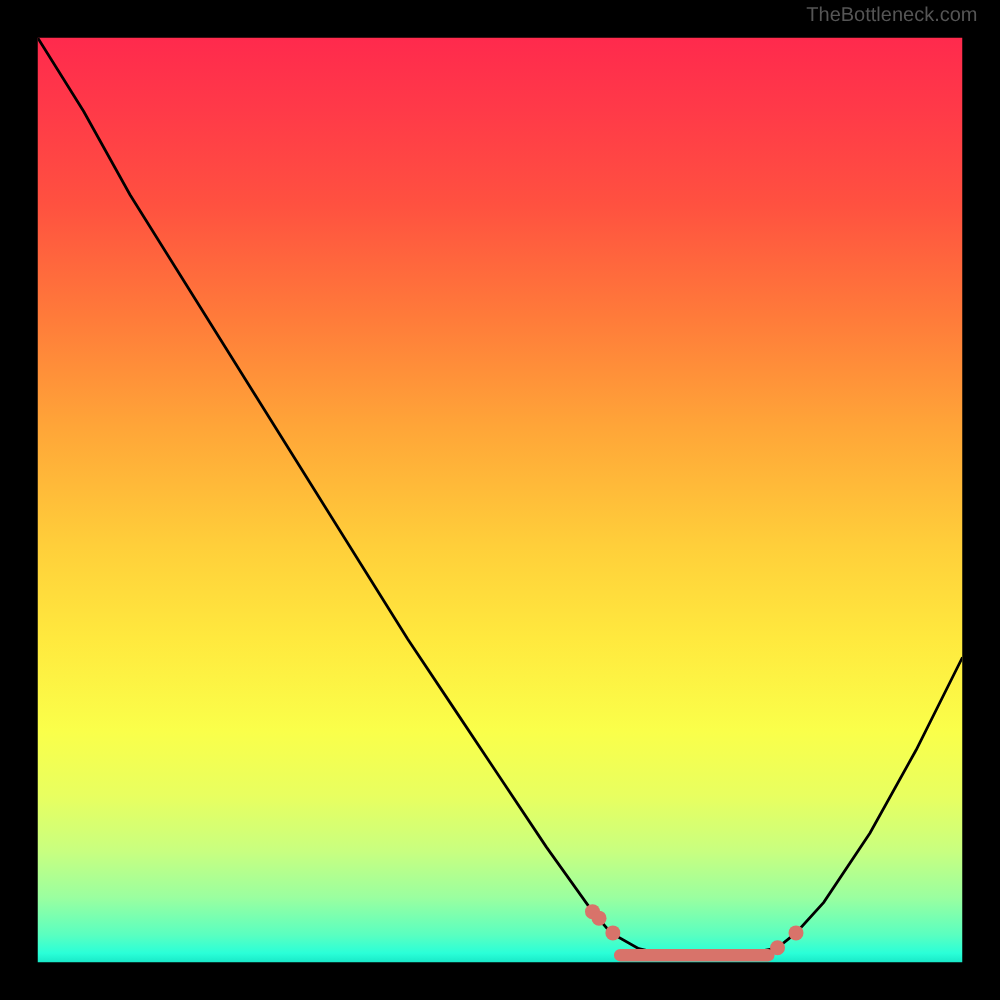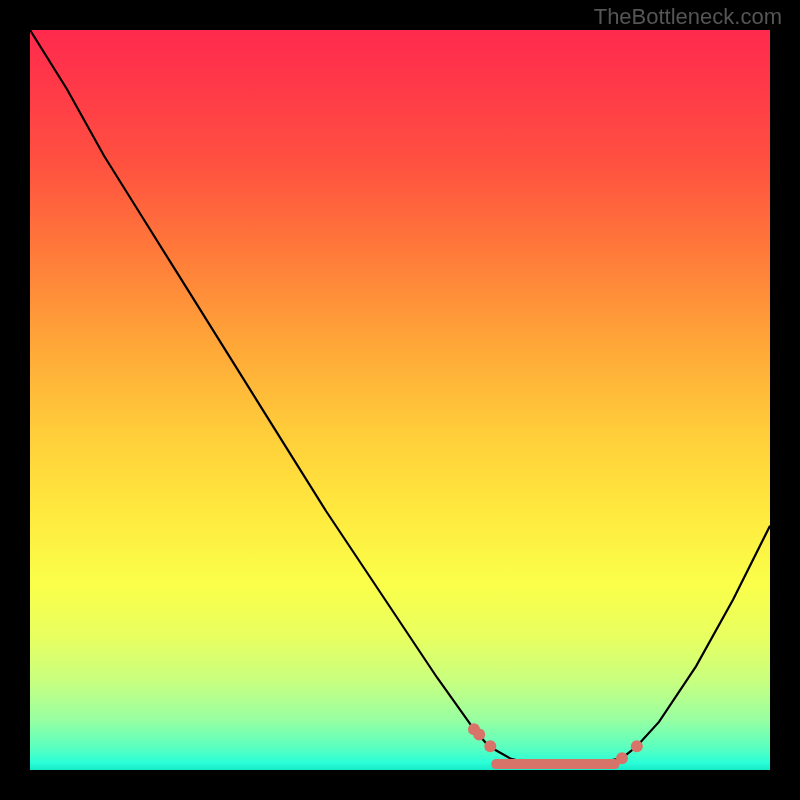--- a/index.html
+++ b/index.html
@@ -9,21 +9,21 @@
     height: 800px;
     background: #000;
     position: relative;
     font-family: Arial, sans-serif;
   }
   .watermark {
     position: absolute;
     top: 4px;
     right: 18px;
     color: #555;
-    font-size: 22px;
+    font-size: 16px;
     font-weight: 500;
     z-index: 10;
   }
   .chart-frame {
     position: absolute;
     top: 30px;
     left: 30px;
     width: 740px;
     height: 740px;
     background: #000;

